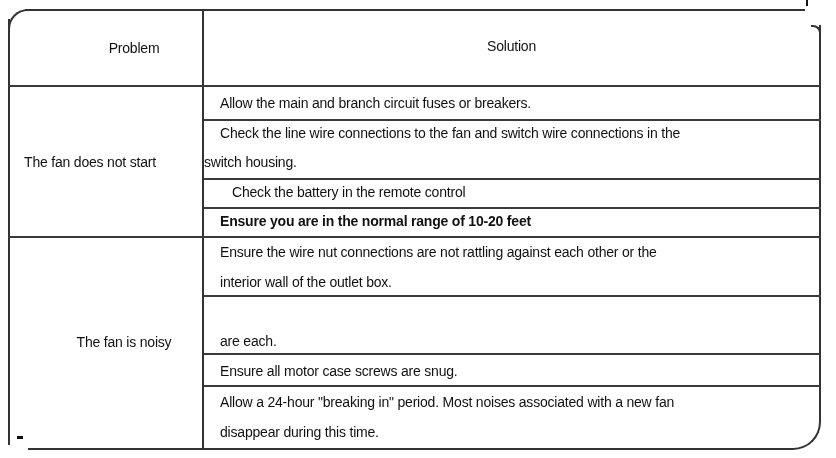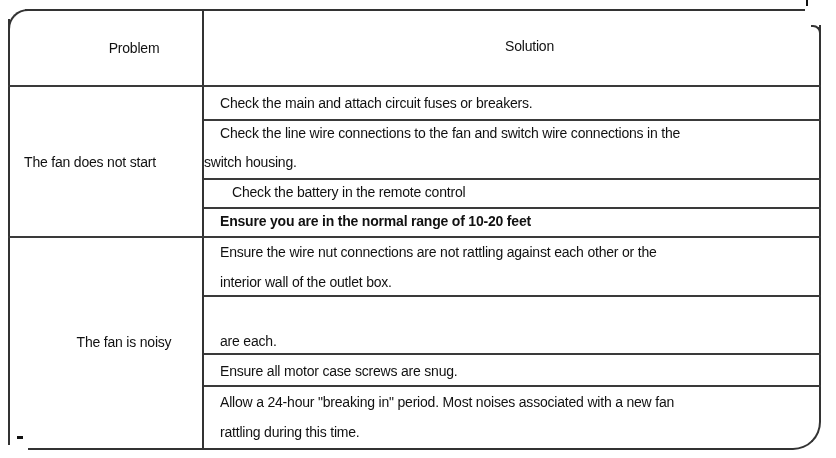--- a/index.html
+++ b/index.html
@@ -29,42 +29,42 @@
   <div class="corner-tr"></div>
   <div class="border-right"></div>
   <div class="corner-br"></div>
   <div class="border-bottom"></div>
 
   <div class="vline" style="left:194px; top:0; height:441px;"></div>
 
   <div class="hline" style="left:0; top:76px; width:813px;"></div>
 
   <div class="cell-text center" style="left:16px; top:24px; width:220px;">Problem</div>
-  <div class="cell-text center" style="left:196px; top:22px; width:615px;margin-left:18px;">Solution</div>
+  <div class="cell-text center" style="left:196px; top:22px; width:615px;">Solution</div>
 
   <div class="hline" style="left:0; top:227px; width:813px;"></div>
 
   <div class="hline" style="left:196px; top:110px; width:617px;"></div>
   <div class="hline" style="left:196px; top:169px; width:617px;"></div>
   <div class="hline" style="left:196px; top:198px; width:617px;"></div>
   <div class="hline" style="left:196px; top:286px; width:617px;"></div>
   <div class="hline" style="left:196px; top:344px; width:617px;"></div>
   <div class="hline" style="left:196px; top:376px; width:617px;"></div>
 
   <div class="cell-text center" style="left:0; top:138px; width:164px;">The fan does not start</div>
   <div class="cell-text center" style="left:0; top:318px; width:232px;">The fan is noisy</div>
 
-  <div class="cell-text" style="left:212px; top:79px;">Check the main and attach circuit fuses or breakers.</div>
+  <div class="cell-text" style="left:212px; top:79px;">Allow the main and branch circuit fuses or breakers.</div>
   <div class="cell-text" style="left:212px; top:109px;">Check the line wire connections to the fan and switch wire connections in the</div>
   <div class="cell-text" style="left:196px; top:138px;">switch housing.</div>
   <div class="cell-text" style="left:224px; top:168px;">Check the battery in the remote control</div>
   <div class="cell-text" style="left:212px; top:197px;font-weight:bold;">Ensure you are in the normal range of 10-20 feet</div>
 
   <div class="cell-text" style="left:212px; top:228px;">Ensure the wire nut connections are not rattling against each other or the</div>
   <div class="cell-text" style="left:212px; top:258px;">interior wall of the outlet box.</div>
   <div class="cell-text" style="left:212px; top:317px;">are each.</div>
   <div class="cell-text" style="left:212px; top:347px;">Ensure all motor case screws are snug.</div>
   <div class="cell-text" style="left:212px; top:378px;">Allow a 24-hour "breaking in" period. Most noises associated with a new fan</div>
-  <div class="cell-text" style="left:212px; top:408px;">rattling during this time.</div>
+  <div class="cell-text" style="left:212px; top:408px;">disappear during this time.</div>
 </div>
 
 <div class="tick" style="left:17px; top:436px; width:6px; height:3px;"></div>
 <div class="tick" style="left:806px; top:0; width:2px; height:6px;"></div>
 
 </body></html>

